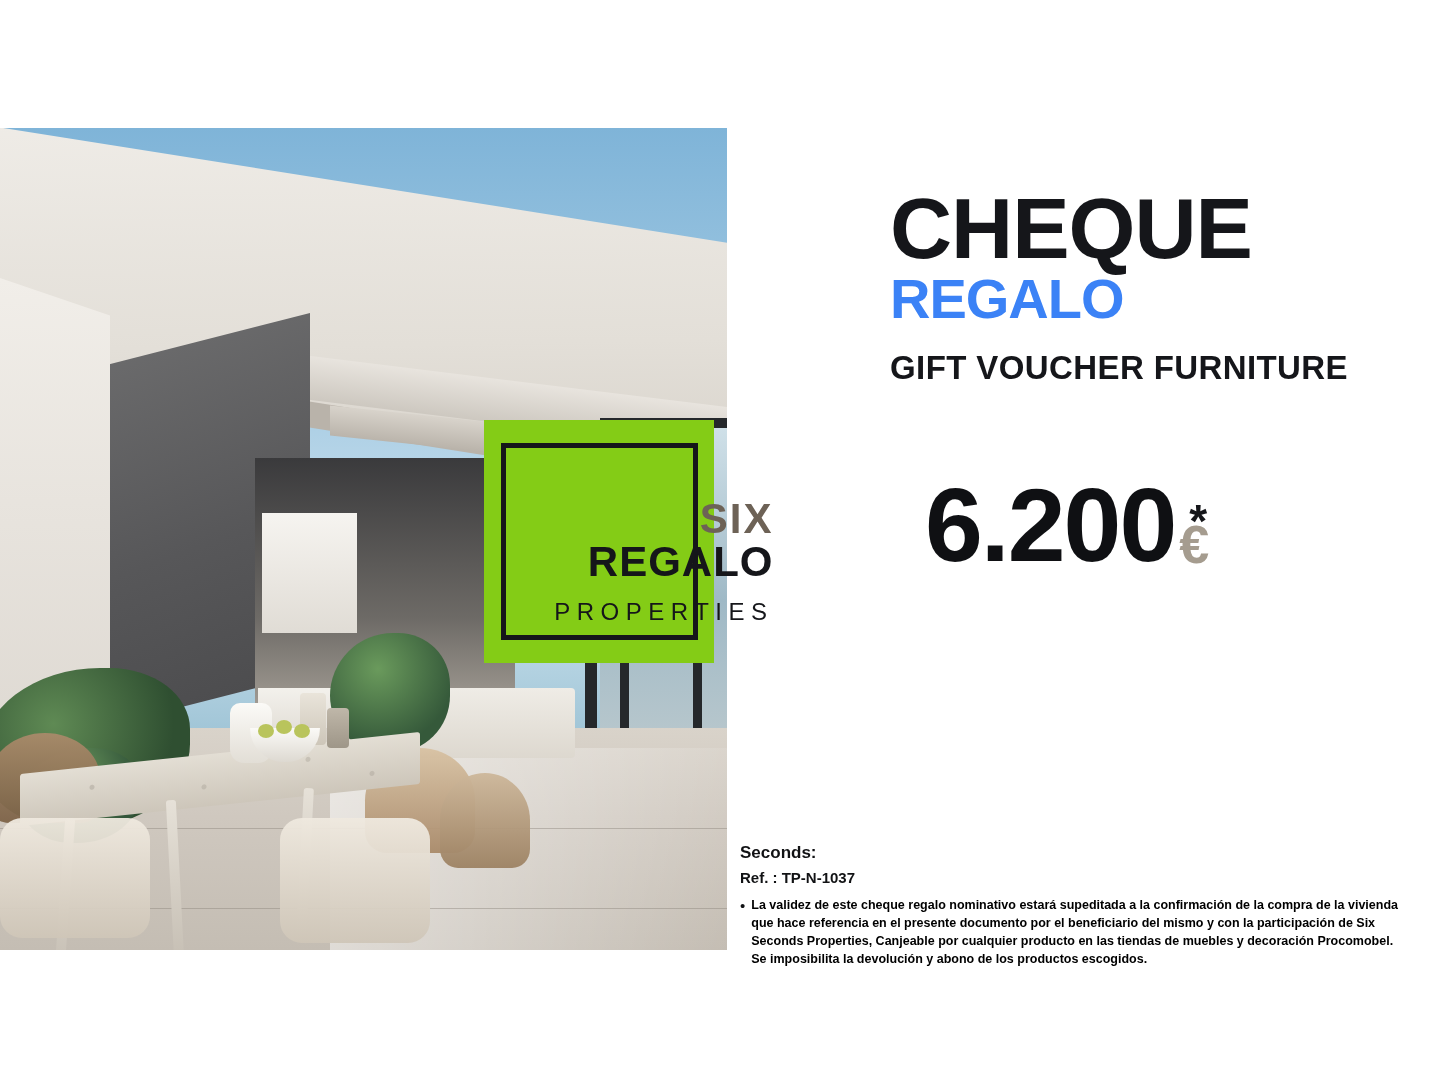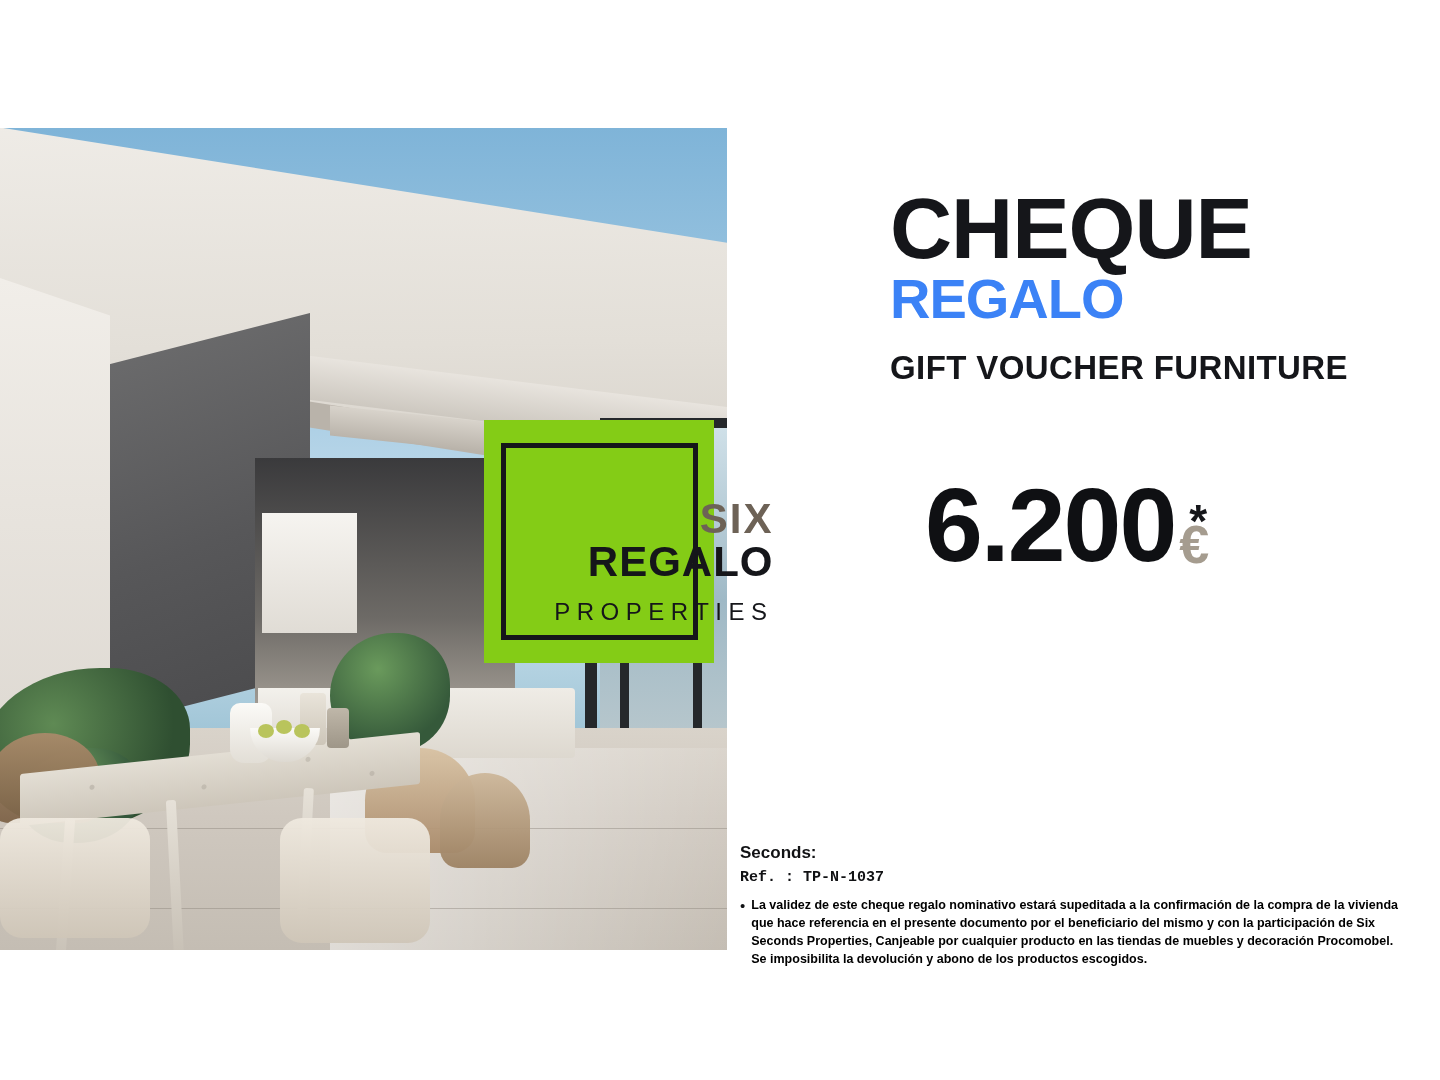--- a/index.html
+++ b/index.html
@@ -375,21 +375,21 @@
     width: 680px;
   }
   .prop-label {
     font-family: "Liberation Sans", sans-serif;
     font-size: 17px;
     font-weight: 700;
     color: #111214;
     margin: 0;
   }
   .prop-ref {
-    font-family: Liberation Mono, monospace;
+    font-family: Liberation Sans, sans-serif;
     font-size: 15px;
     font-weight: 700;
     color: #111214;
     margin: 6px 0 0 0;
   }
   .legal {
     display: flex;
     margin-top: 10px;
   }
   .bullet {

